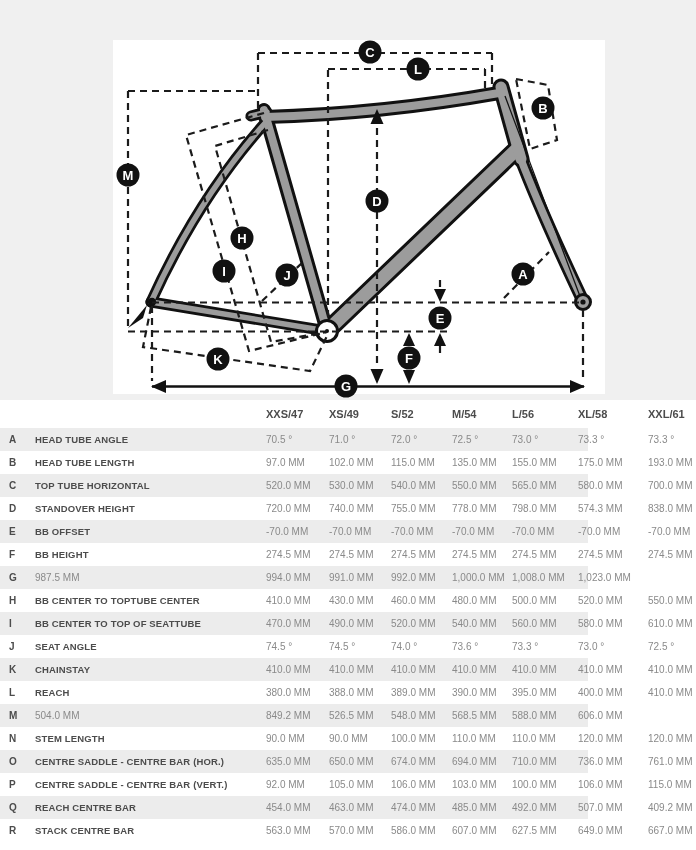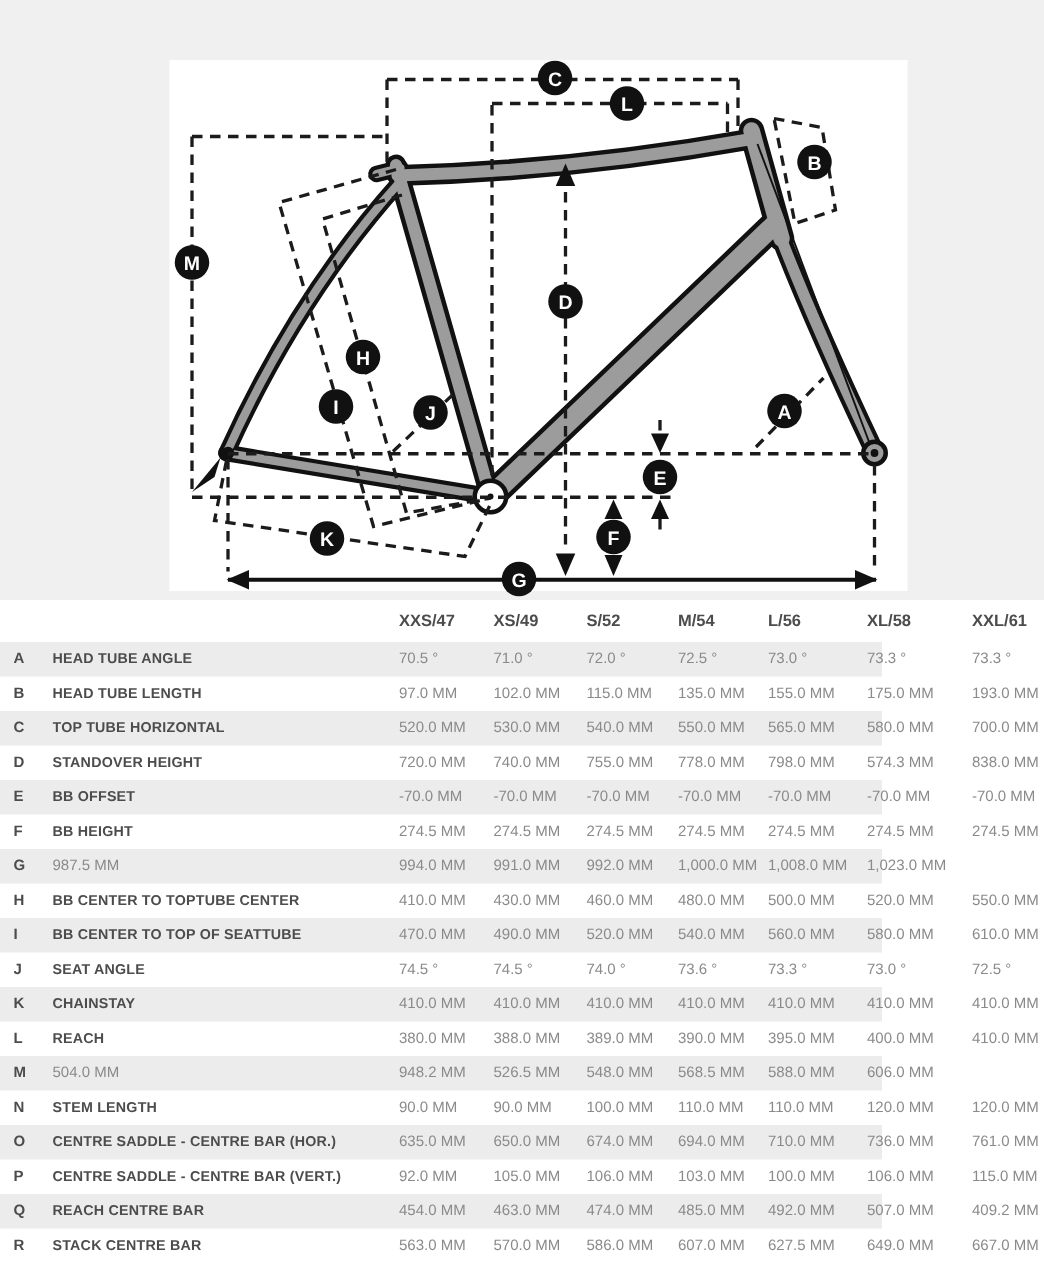--- a/index.html
+++ b/index.html
@@ -324,21 +324,21 @@
         <span class="tval" data-name="row-value">388.0 MM</span>
         <span class="tval" data-name="row-value">389.0 MM</span>
         <span class="tval" data-name="row-value">390.0 MM</span>
         <span class="tval" data-name="row-value">395.0 MM</span>
         <span class="tval" data-name="row-value">400.0 MM</span>
         <span class="tval" data-name="row-value">410.0 MM</span>
       </div>
       <div class="trow odd" data-name="table-row">
         <span class="tkey" data-name="row-key">M</span>
         <span class="tval" data-name="row-value">504.0 MM</span>
-        <span class="tval" data-name="row-value">948.2 MM</span>
+        <span class="tval" data-name="row-value">849.2 MM</span>
         <span class="tval" data-name="row-value">526.5 MM</span>
         <span class="tval" data-name="row-value">548.0 MM</span>
         <span class="tval" data-name="row-value">568.5 MM</span>
         <span class="tval" data-name="row-value">588.0 MM</span>
         <span class="tval" data-name="row-value">606.0 MM</span>
       </div>
       <div class="trow" data-name="table-row">
         <span class="tkey" data-name="row-key">N</span>
         <span class="tlabel" data-name="row-label">STEM LENGTH</span>
         <span class="tval" data-name="row-value">90.0 MM</span>

